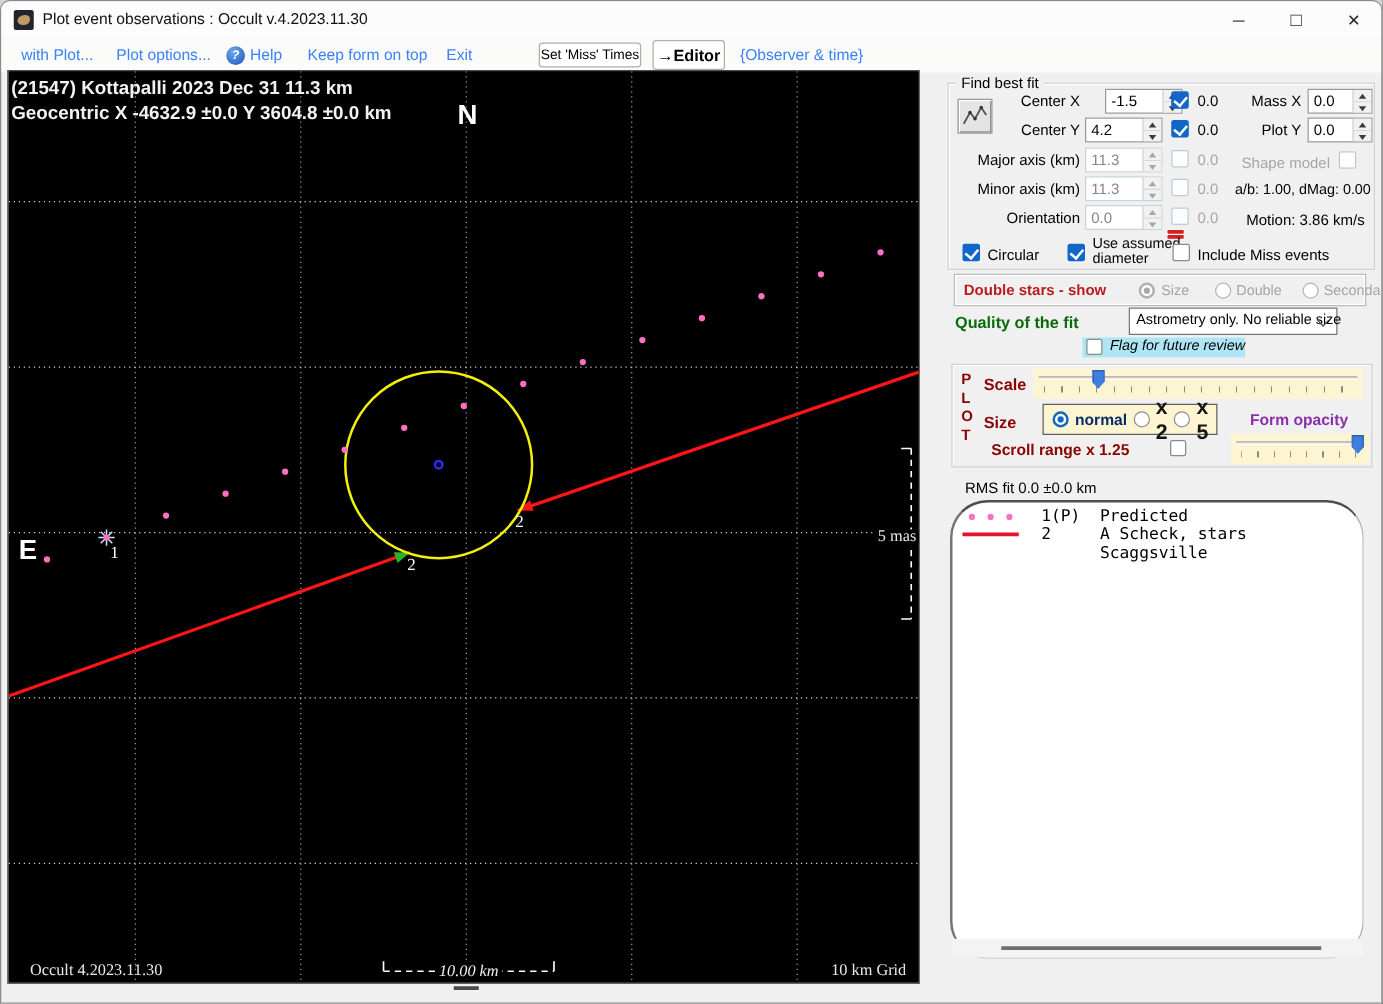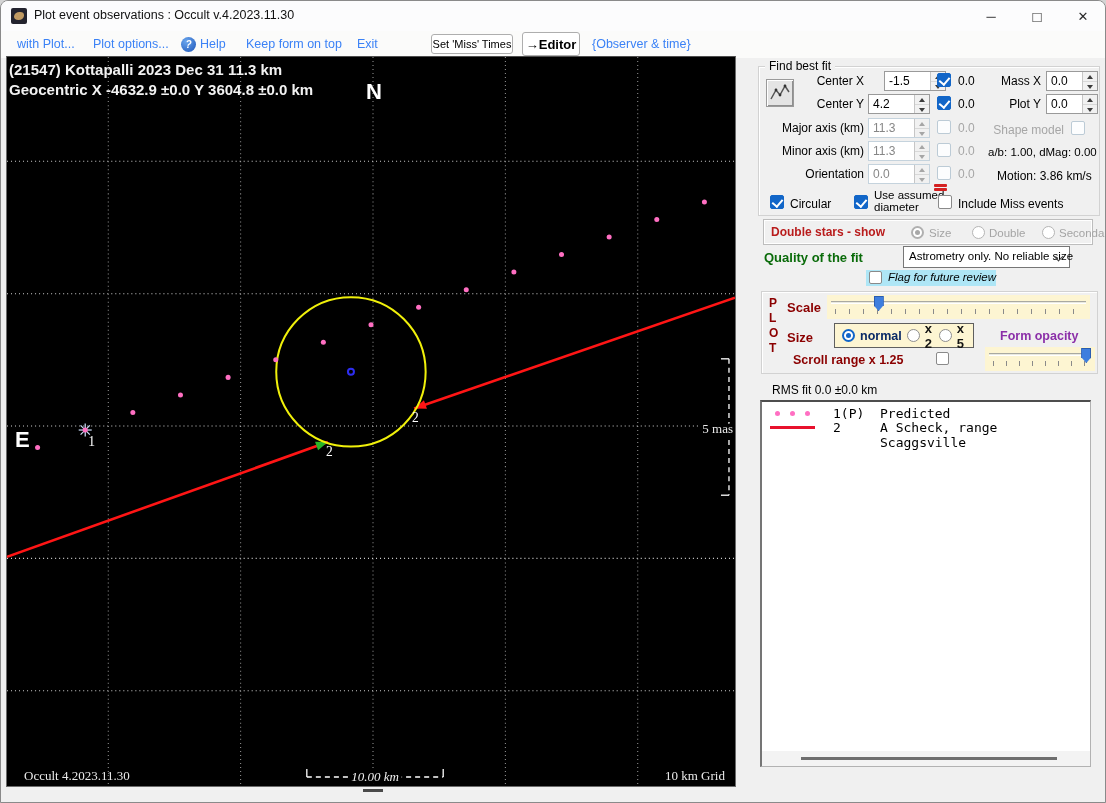--- a/index.html
+++ b/index.html
@@ -82,21 +82,21 @@
        border-top:1px solid #a9a9a1;border-bottom:1px solid #fff;}
   .slider .ticks{position:absolute;left:8px;right:6px;top:14px;height:5px;
        background:repeating-linear-gradient(90deg,#8a8a8a 0 1px,transparent 1px 14px);}
   .slider.small .ticks{background:repeating-linear-gradient(90deg,#8a8a8a 0 1px,transparent 1px 13px);}
   .thumb{position:absolute;top:1px;width:10px;height:15px;background:#3e7ede;border:1px solid #2a5cb0;
        clip-path:polygon(0 0,100% 0,100% 62%,50% 100%,0 62%);}
   #size-box{position:absolute;display:flex;align-items:center;gap:5px;padding:0 7px;
        background:#fdf5d2;border:1px solid #5f5f5f;}
   #size-box .rad{position:relative;}
   .size-sel{font-weight:bold;color:#0a2a66;font-size:12.5px;}
-  .size-opt{font-weight:bold;color:#141414;font-size:13px;}
+  .size-opt{font-weight:bold;color:#141414;font-size:17px;}
   #legend{position:absolute;background:#fff;border-top:2px solid #4e4e4e;border-left:2px solid #757575;
        border-right:1px solid #b2b2b2;border-bottom:1px solid #b2b2b2;
        font-family:"DejaVu Sans Mono",monospace;font-size:13px;}
   .lg-key{position:absolute;left:71px;}
   .lg-label{position:absolute;left:118px;}
   .lg-dot{position:absolute;width:5px;height:5px;border-radius:50%;background:#ff6fc2;top:9px;}
   #lg-line{position:absolute;left:8px;top:24px;width:45px;height:3px;background:#e8112d;}
   #lg-scroll{position:absolute;left:0;right:0;bottom:0;height:15px;background:#f3f3f3;}
   #lg-thumb{position:absolute;left:39px;top:6px;width:256px;height:3px;background:#6e6e6e;}
   .fbf-btn{position:absolute;left:10px;top:20px;width:28px;height:28px;background:#e4e4e4;
@@ -334,27 +334,27 @@
 
     <div class="abs maroon" style="left:37px;top:294px;font-size:12.5px;">Scroll range x 1.25</div>
     <div class="cb" style="left:180px;top:293px;width:13px;height:13px;"></div>
     <div class="slider small" style="left:229px;top:288px;width:110px;height:24px;">
       <div class="track"></div>
       <div class="ticks"></div>
       <div class="thumb" style="left: calc(93% - 6px);"></div>
     </div>
 
     <div class="abs" style="left:16px;top:324px;">RMS fit 0.0 ±0.0 km</div>
-    <div id="legend" style="left:4px;top:341px;width:331px;height:367px;">
+    <div id="legend" style="left:4px;top:341px;width:331px;height:367px;border-radius:30px;">
       <span class="lg-dot" style="left:13px;"></span>
       <span class="lg-dot" style="left:28px;"></span>
       <span class="lg-dot" style="left:43px;"></span>
       <span class="lg-key" style="top:4px;">1(P)</span>
       <span class="lg-label" style="top:4px;">Predicted</span>
       <span id="lg-line"></span>
       <span class="lg-key" style="top:18px;">2</span>
-      <span class="lg-label" style="top:18px;">A Scheck, range Scaggsville</span>
+      <span class="lg-label" style="top:18px;">A Scheck, stars Scaggsville</span>
       <div id="lg-scroll">
         <div id="lg-thumb"></div>
       </div>
     </div>
   </div>
 </div>
 
 </body></html>

